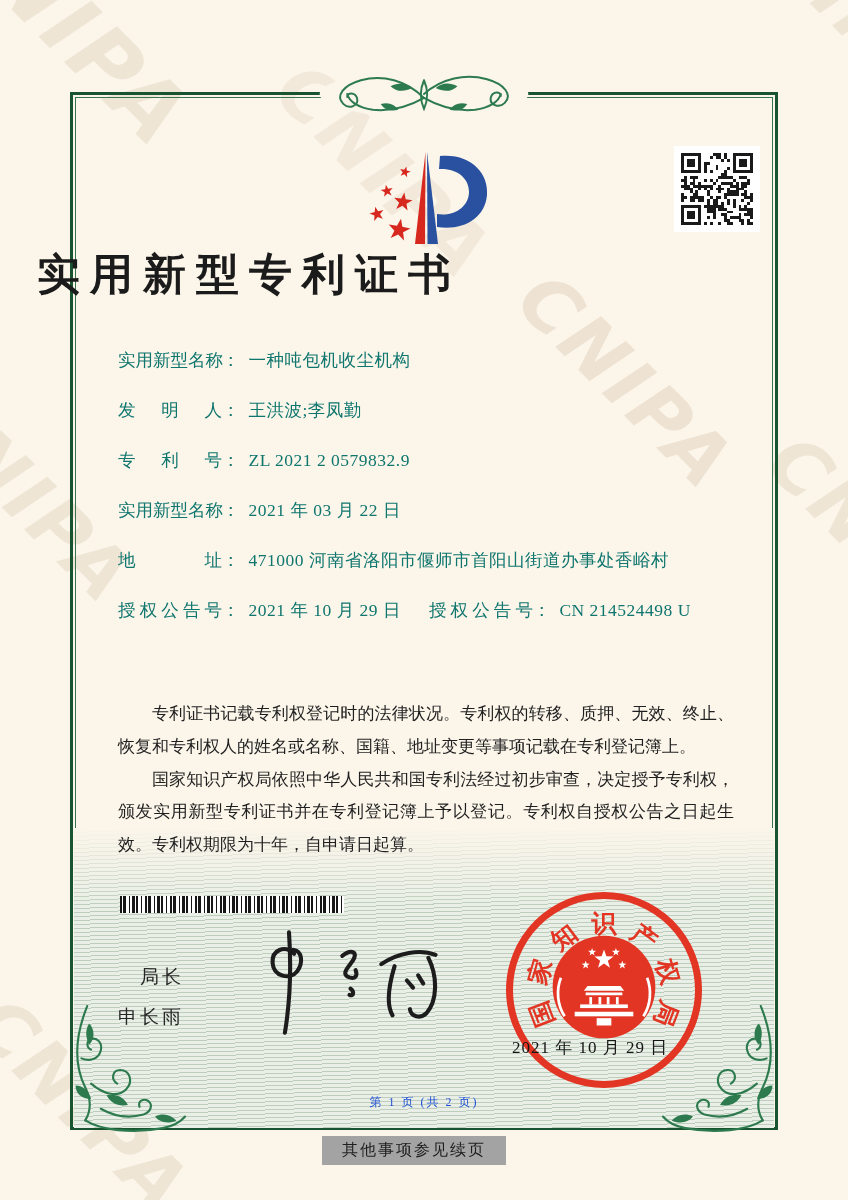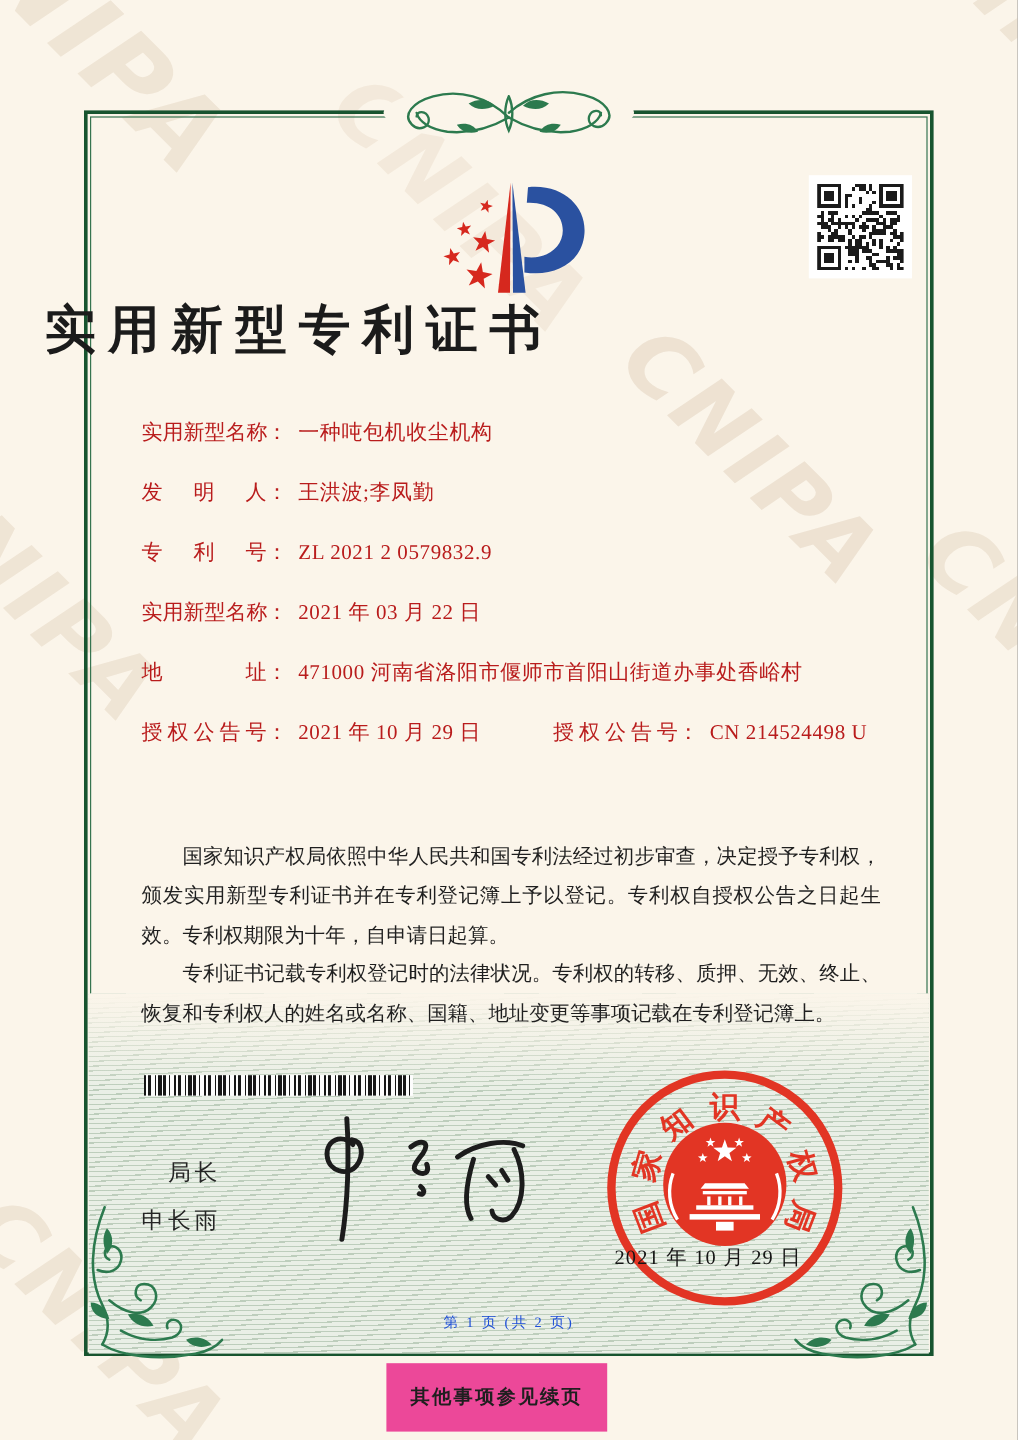--- a/index.html
+++ b/index.html
@@ -33,26 +33,26 @@
   .ornament-bl{position:absolute;left:62px;top:1002px;z-index:3;}
   .ornament-br{position:absolute;left:660px;top:1002px;z-index:3;transform:scaleX(-1);}
 
   .cert-no{position:absolute;left:104px;top:146px;z-index:4;font-size:19px;color:#222;letter-spacing:1px;}
   .logo{position:absolute;left:358px;top:140px;z-index:4;}
   .qr{position:absolute;left:674px;top:146px;z-index:4;background:#fff;padding:7px;line-height:0;}
 
   .title{position:absolute;left:0;top:246px;width:100%;z-index:4;text-align:left;
          font-size:43px;font-weight:bold;color:#1b1b1b;letter-spacing:10px;text-indent:10px;padding-left:27px;}
 
-  .fields{position:absolute;left:118px;top:350px;width:614px;z-index:4;font-size:17.5px;color:#b91c1c;}
+  .fields{position:absolute;left:118px;top:350px;width:614px;z-index:4;font-size:17.5px;color:#0f766e;}
   .frow{margin-bottom:30px;line-height:20px;white-space:nowrap;}
   .flabel{display:inline-block;width:104px;text-align:justify;text-align-last:justify;vertical-align:top;}
   .fcolon{display:inline-block;margin-right:9px;}
   .fvalue{letter-spacing:0.5px;}
-  .grant-pair2{margin-left:60px;}
+  .grant-pair2{margin-left:28px;}
 
   .paras{position:absolute;left:118px;top:698px;width:616px;z-index:4;font-size:17px;color:#1f1f1f;
          line-height:1.93;text-align:justify;}
   .paras p{margin:0;text-indent:2em;}
 
   .barcode{position:absolute;left:120px;top:896px;width:224px;height:17px;z-index:4;background-color:#fdfdfd;
     background-image:repeating-linear-gradient(90deg,
       #161616 0 2px,#fdfdfd 2px 3px,#161616 3px 6px,#fdfdfd 6px 9px,#161616 9px 10px,#fdfdfd 10px 12px,
       #161616 12px 15px,#fdfdfd 15px 16px,#161616 16px 18px,#fdfdfd 18px 21px,#161616 21px 22px,#fdfdfd 22px 25px);}
 
@@ -71,22 +71,22 @@
   .seal-chars span:nth-of-type(4){transform:rotate(0deg) translateY(-66px);}
   .seal-chars span:nth-of-type(5){transform:rotate(37deg) translateY(-66px);}
   .seal-chars span:nth-of-type(6){transform:rotate(74deg) translateY(-66px);}
   .seal-chars span:nth-of-type(7){transform:rotate(111deg) translateY(-66px);}
   .seal-emblem{position:absolute;left:43px;top:40px;}
   .seal-date{position:absolute;left:512px;top:1036px;width:190px;z-index:6;font-size:17px;color:#151515;
              letter-spacing:1px;white-space:nowrap;}
 
   .page-no{position:absolute;left:0;top:1094px;width:100%;z-index:4;text-align:center;font-size:12px;
            color:#1d4ed8;letter-spacing:2px;}
-  .note-box{position:absolute;left:322px;top:1136px;z-index:4;background:#ec4899;padding:18px 20px;
-            font-size:16px;color:#1f1f1f;letter-spacing:2px;font-weight:bold;}
+  .note-box{position:absolute;left:322px;top:1136px;z-index:4;background:#a3a3a3;padding:4px 20px;
+            font-size:16px;color:#1f1f1f;letter-spacing:2px;}
 </style>
 </head>
 <body>
 
 <div class="page">
 
   <div class="wm wm1">CNIPA</div>
   <div class="wm wm2">CNIPA</div>
   <div class="wm wm3">CNIPA</div>
   <div class="wm wm4">CNIPA</div>
@@ -388,22 +388,22 @@
     </div>
     <div class="frow">
       <span class="flabel">地址</span><span class="fcolon">：</span><span class="fvalue">471000  河南省洛阳市偃师市首阳山街道办事处香峪村</span>
     </div>
     <div class="frow">
       <span class="flabel">授权公告号</span><span class="fcolon">：</span><span class="fvalue">2021 年 10 月 29 日</span><span class="grant-pair2"><span class="flabel">授权公告号</span><span class="fcolon">：</span><span class="fvalue">CN 214524498 U</span></span>
     </div>
   </div>
 
   <div class="paras">
+    <p>专利证书记载专利权登记时的法律状况。专利权的转移、质押、无效、终止、恢复和专利权人的姓名或名称、国籍、地址变更等事项记载在专利登记簿上。</p>
     <p>国家知识产权局依照中华人民共和国专利法经过初步审查，决定授予专利权，颁发实用新型专利证书并在专利登记簿上予以登记。专利权自授权公告之日起生效。专利权期限为十年，自申请日起算。</p>
-    <p>专利证书记载专利权登记时的法律状况。专利权的转移、质押、无效、终止、恢复和专利权人的姓名或名称、国籍、地址变更等事项记载在专利登记簿上。</p>
   </div>
 
   <div class="barcode"></div>
 
   <div class="signer">
     <div>局长</div>
     <div>申长雨</div>
   </div>
 
   <svg class="signature" width="205" height="118" viewBox="0 0 200 115">

